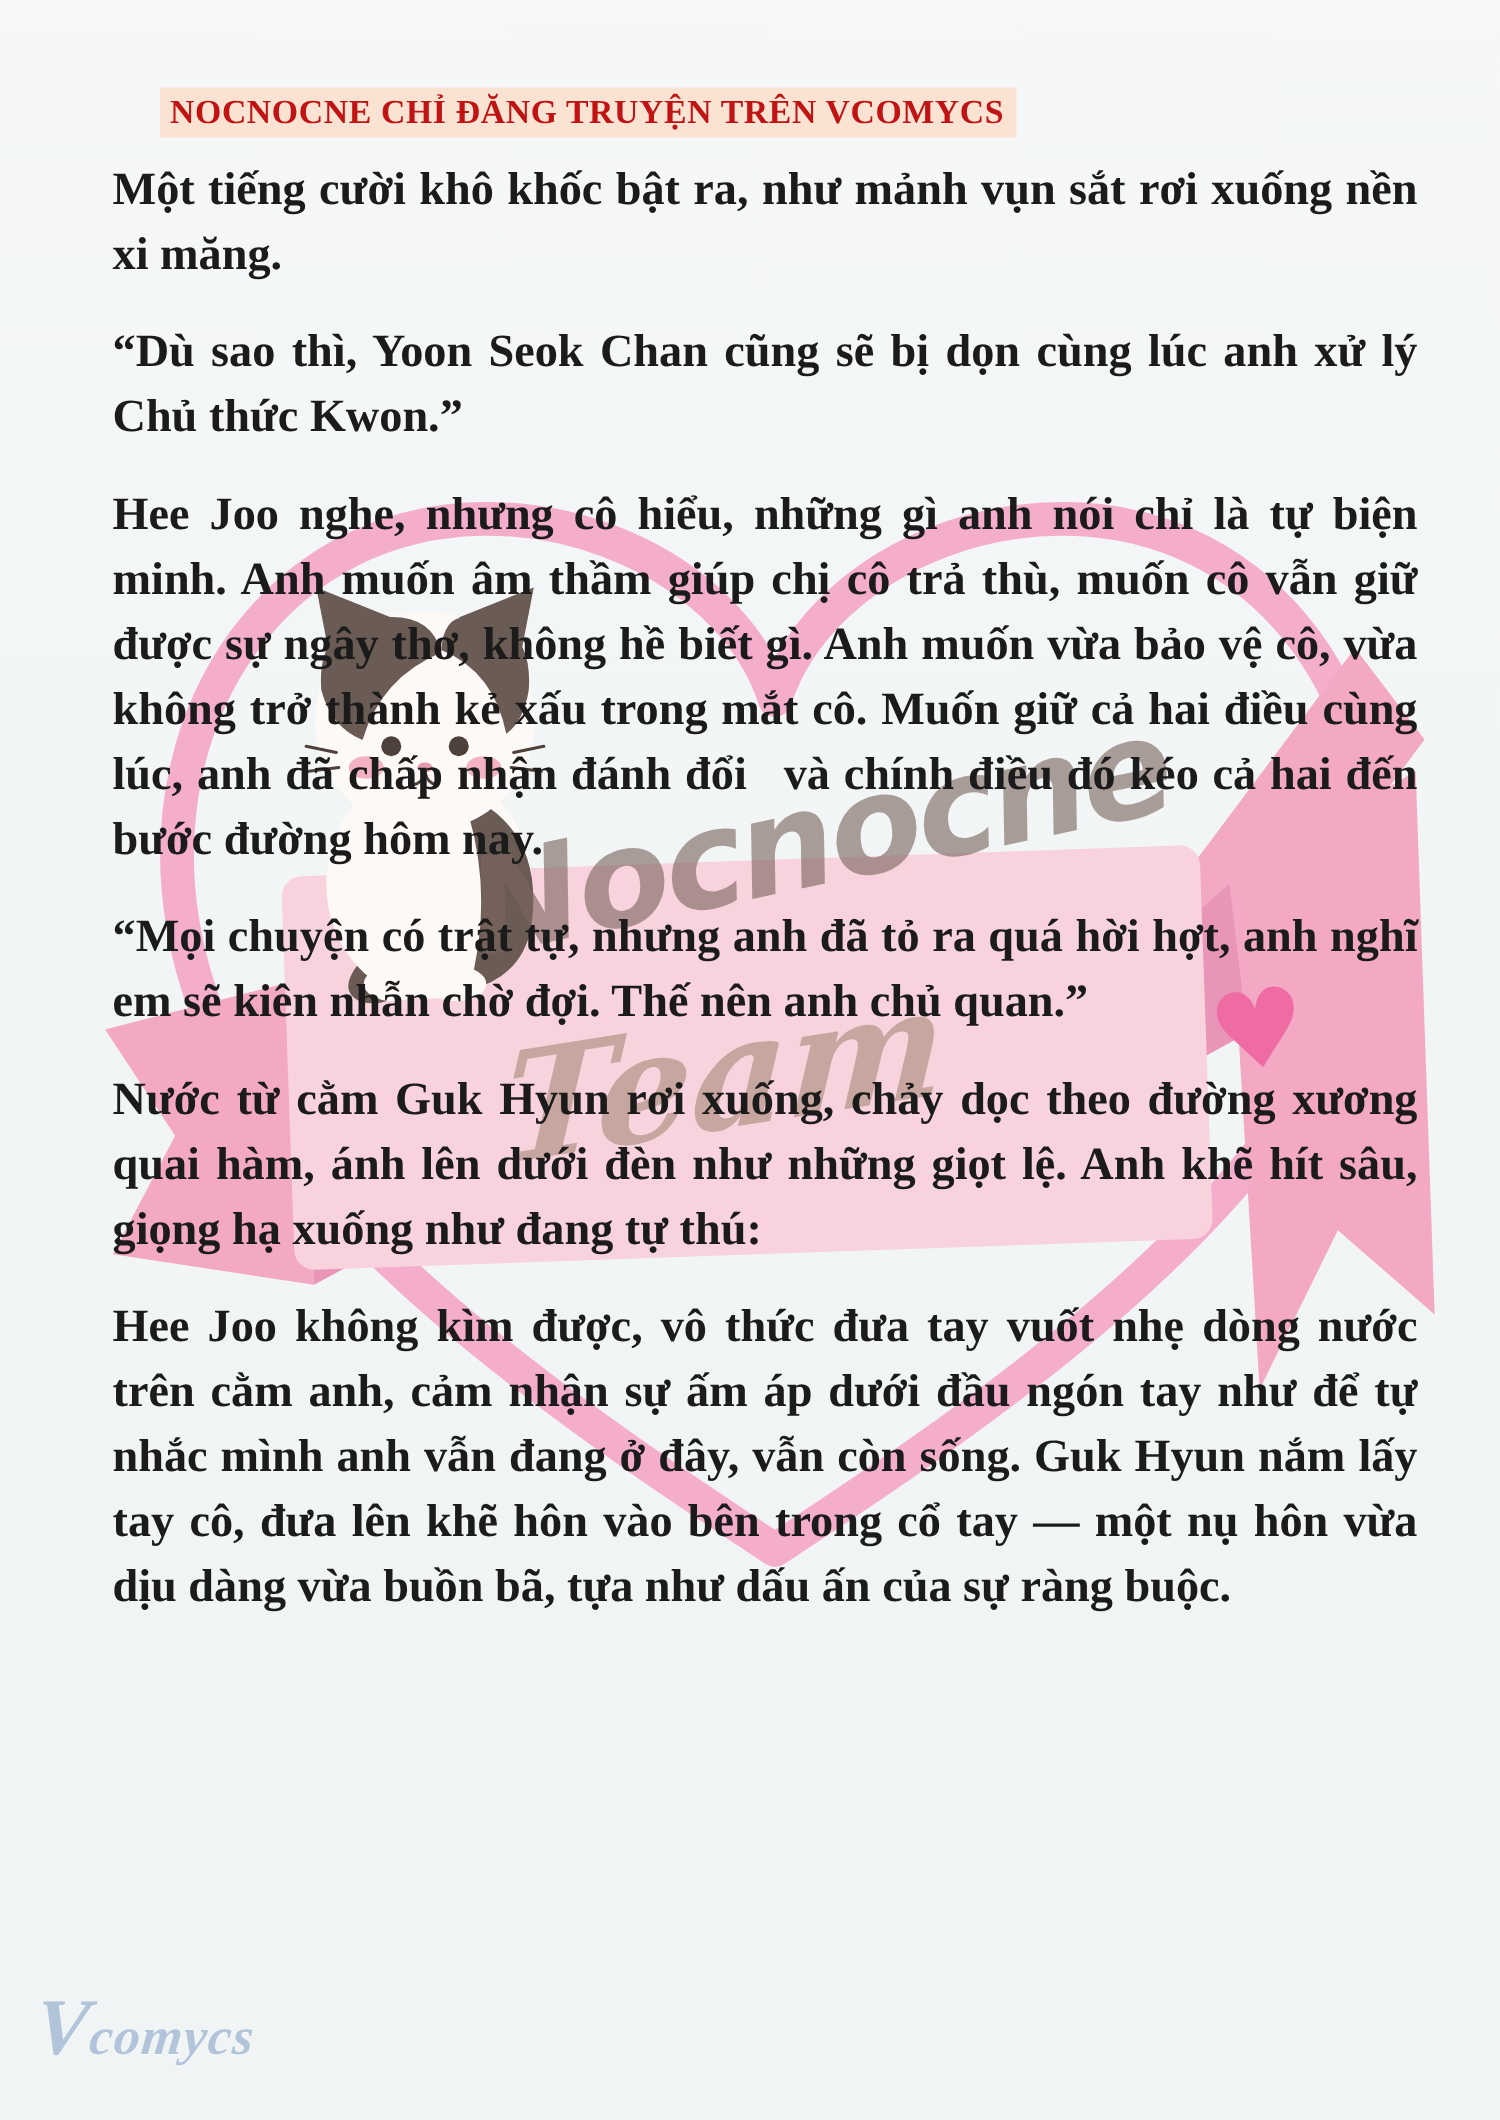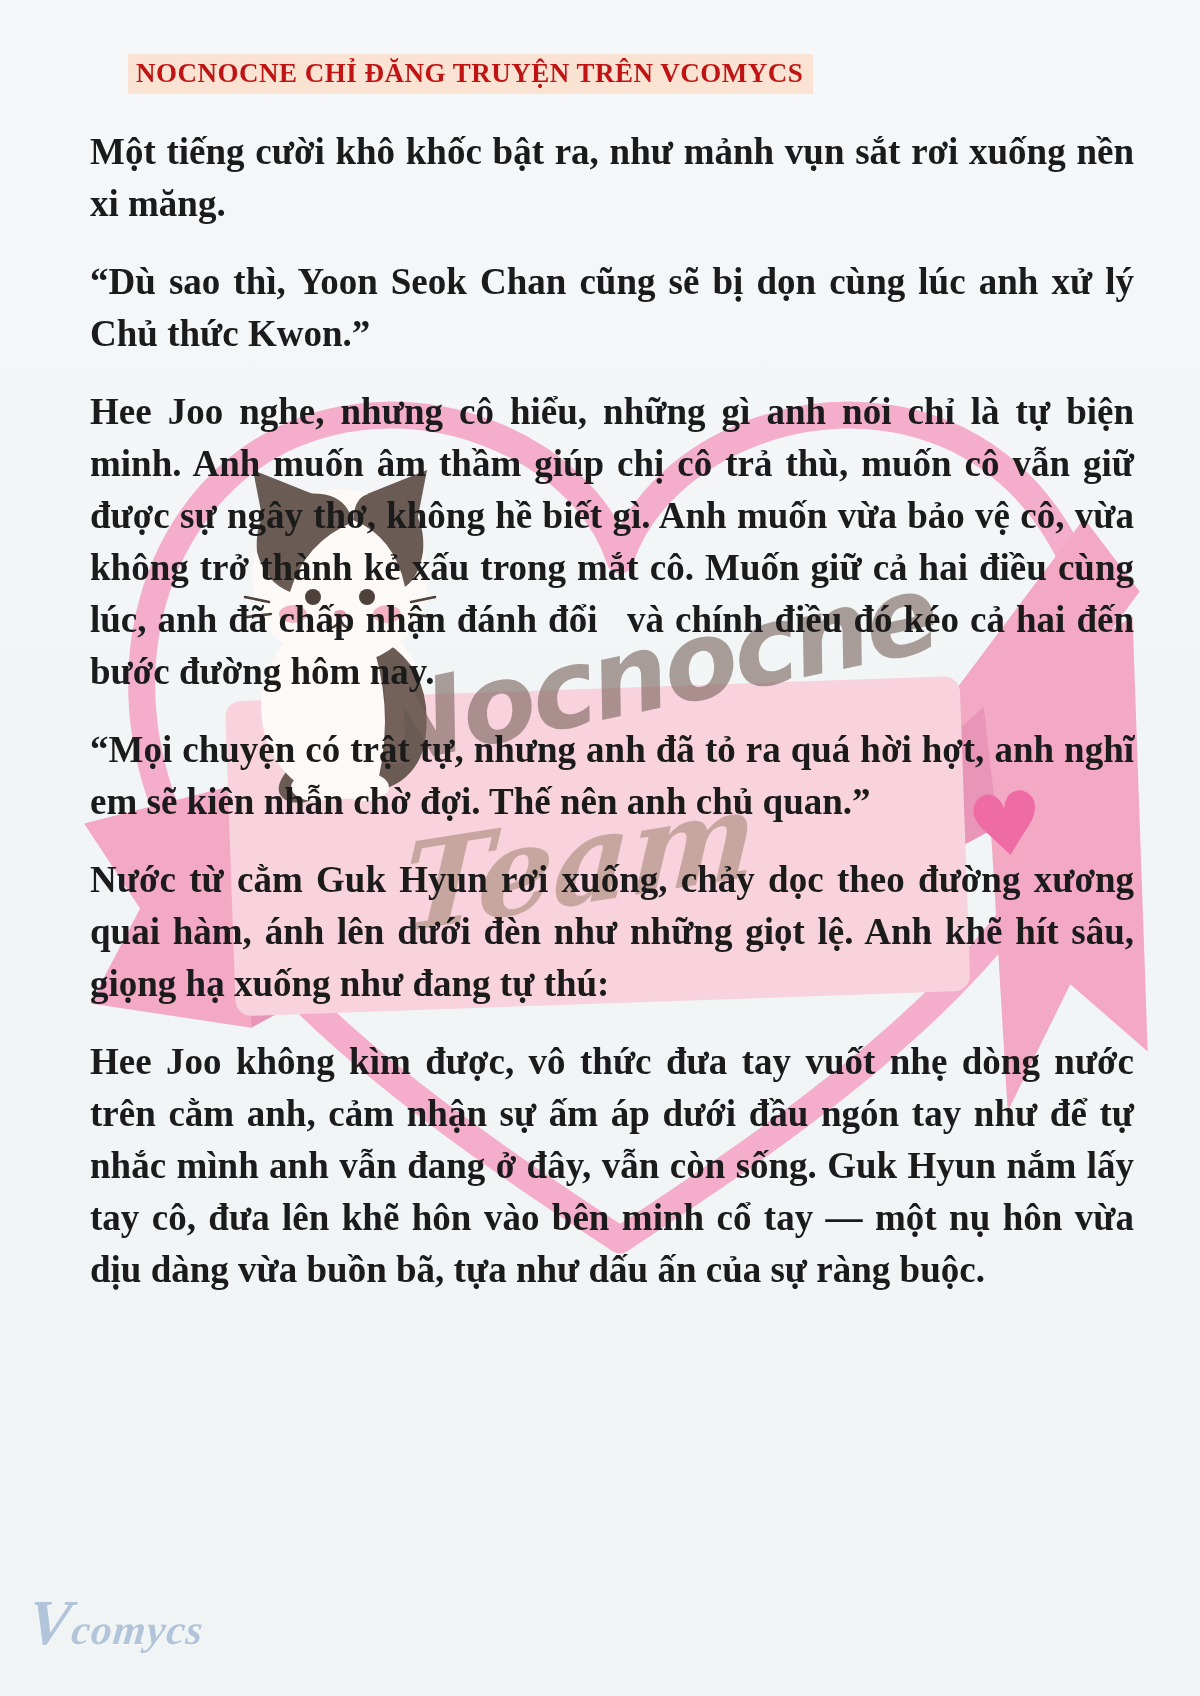--- a/index.html
+++ b/index.html
@@ -35,21 +35,21 @@
   }
   .wm-heart-small{
     position:absolute;left:968px;top:782px;
     font-size:86px;line-height:1;
     color:#ef6ba3;
     transform:rotate(-8deg);
     font-family:"DejaVu Sans", sans-serif;
   }
   
   .header-notice{
-    position:absolute;left:128px;top:54px;z-index:2;
+    position:absolute;left:128px;top:70px;z-index:2;
     background:#fae3d3;
     color:#c01414;
     font-weight:bold;
     font-size:27px;
     letter-spacing:0.5px;
     padding:4px 10px 5px 8px;
     font-family:"Liberation Serif", serif;
     white-space:nowrap;
   }
   
@@ -147,18 +147,18 @@
   </div>
 
   <div class="header-notice">NOCNOCNE CHỈ ĐĂNG TRUYỆN TRÊN VCOMYCS</div>
 
   <main class="story">
     <p>Một tiếng cười khô khốc bật ra, như mảnh vụn sắt rơi xuống nền xi măng.</p>
     <p>“Dù sao thì, Yoon Seok Chan cũng sẽ bị dọn cùng lúc anh xử lý Chủ thức Kwon.”</p>
     <p>Hee Joo nghe, nhưng cô hiểu, những gì anh nói chỉ là tự biện minh. Anh muốn âm thầm giúp chị cô trả thù, muốn cô vẫn giữ được sự ngây thơ, không hề biết gì. Anh muốn vừa bảo vệ cô, vừa không trở thành kẻ xấu trong mắt cô. Muốn giữ cả hai điều cùng lúc, anh đã chấp nhận đánh đổi  và chính điều đó kéo cả hai đến bước đường hôm nay.</p>
     <p>“Mọi chuyện có trật tự, nhưng anh đã tỏ ra quá hời hợt, anh nghĩ em sẽ kiên nhẫn chờ đợi. Thế nên anh chủ quan.”</p>
     <p>Nước từ cằm Guk Hyun rơi xuống, chảy dọc theo đường xương quai hàm, ánh lên dưới đèn như những giọt lệ. Anh khẽ hít sâu, giọng hạ xuống như đang tự thú:</p>
-    <p>Hee Joo không kìm được, vô thức đưa tay vuốt nhẹ dòng nước trên cằm anh, cảm nhận sự ấm áp dưới đầu ngón tay như để tự nhắc mình anh vẫn đang ở đây, vẫn còn sống. Guk Hyun nắm lấy tay cô, đưa lên khẽ hôn vào bên minh cổ tay — một nụ hôn vừa dịu dàng vừa buồn bã, tựa như dấu ấn của sự ràng buộc.</p>
+    <p>Hee Joo không kìm được, vô thức đưa tay vuốt nhẹ dòng nước trên cằm anh, cảm nhận sự ấm áp dưới đầu ngón tay như để tự nhắc mình anh vẫn đang ở đây, vẫn còn sống. Guk Hyun nắm lấy tay cô, đưa lên khẽ hôn vào bên trong cổ tay — một nụ hôn vừa dịu dàng vừa buồn bã, tựa như dấu ấn của sự ràng buộc.</p>
   </main>
 
   <div class="logo">Vcomycs</div>
 
 </div>
 
 </body></html>

